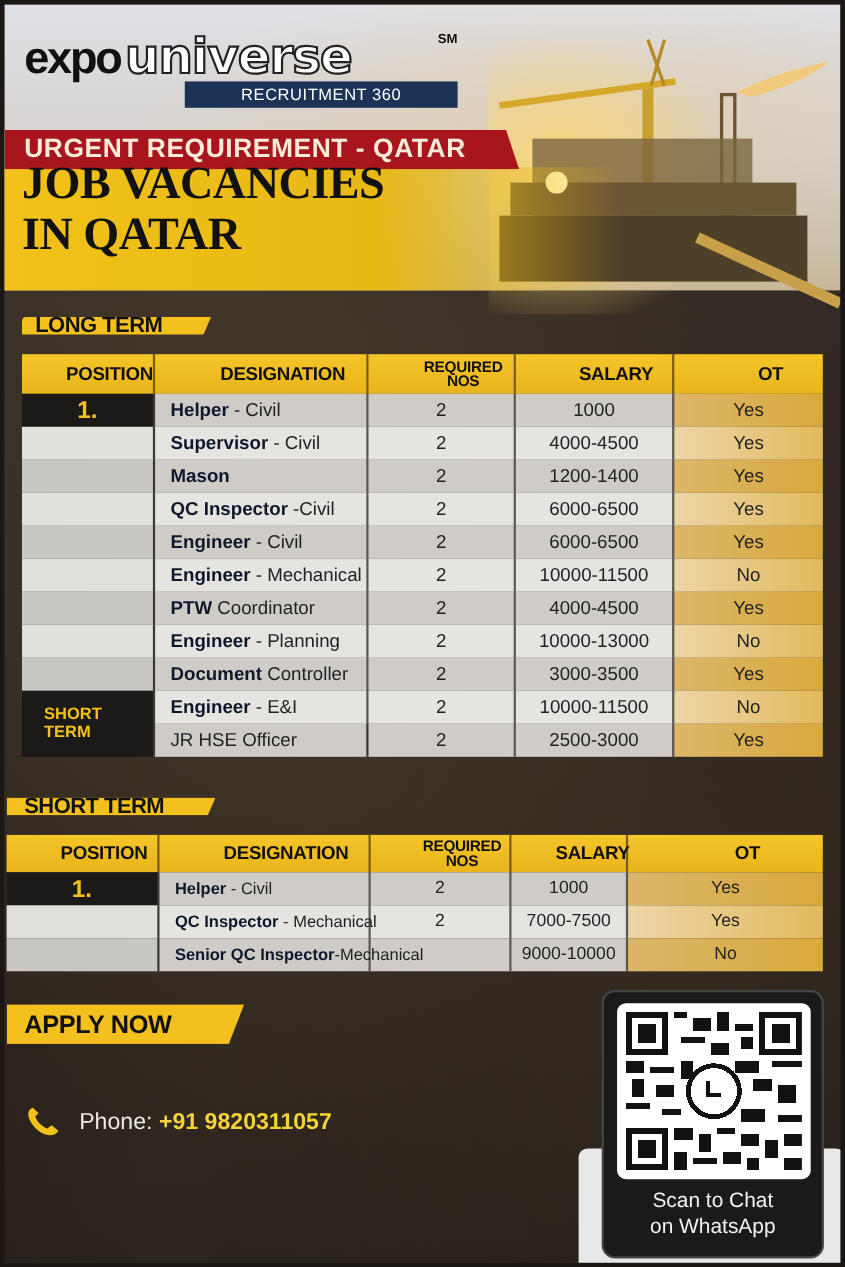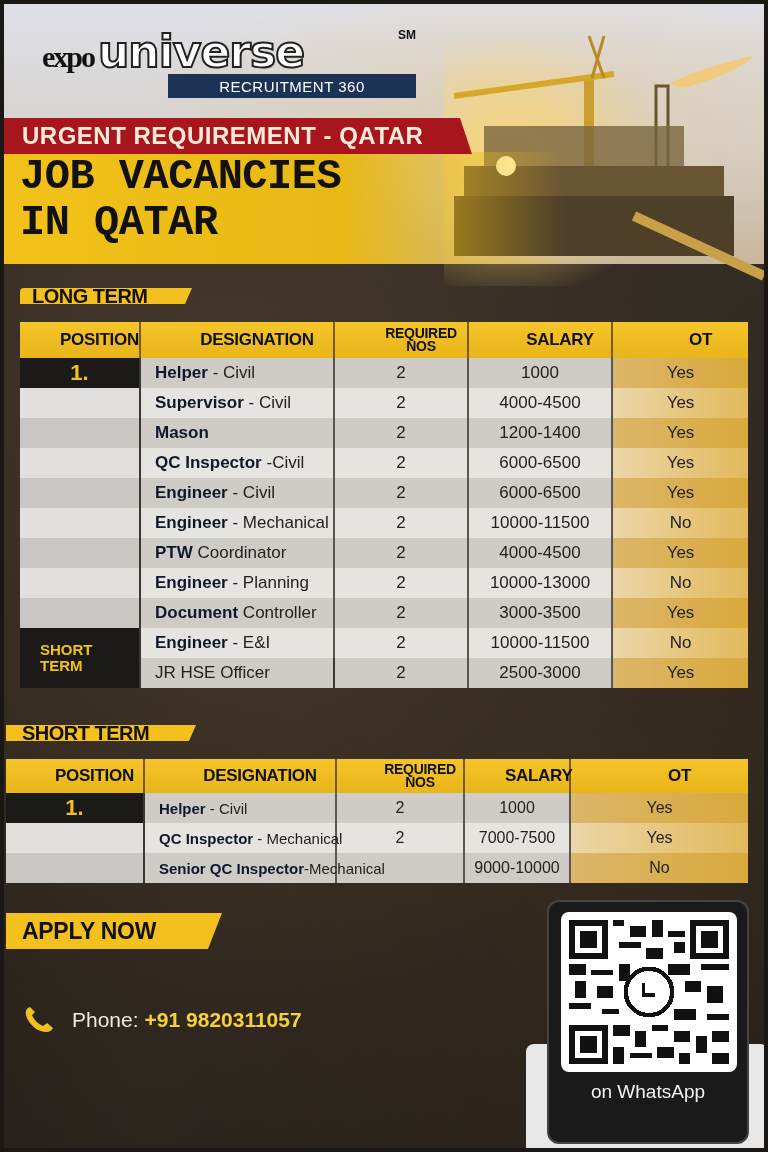--- a/index.html
+++ b/index.html
@@ -26,43 +26,43 @@
       linear-gradient(180deg, #dfe0e6 0%, #d6d2cf 50%, #c9b79a 100%);
   }
   .yellow-band {
     position: absolute; left: 0; top: 148px; width: 560px; height: 112px;
     background: linear-gradient(90deg, #f2c21a 0%, #e8b815 60%, rgba(220,170,40,.0) 100%);
   }
   
   .rig { position: absolute; left: 440px; top: 12px; width: 320px; height: 270px; }
   .logo { position: absolute; left: 18px; top: 22px; }
   .logo-expo {
-    font-family: Liberation Serif, serif; font-weight: 900; font-size: 30px;
-    color: #111; letter-spacing: -2px; display: inline-block; margin-left: 20px;
+    font-family: Liberation Sans, sans-serif; font-weight: 900; font-size: 41px;
+    color: #111; letter-spacing: -2px; display: inline-block;
   }
   .logo-universe {
     font-family: "DejaVu Sans", sans-serif; font-weight: 900; font-size: 44px;
     color: #fff; -webkit-text-stroke: 2px #222; letter-spacing: -1px; display: inline-block;
     margin-left: 4px;
   }
   .logo-sm { position: absolute; left: 376px; top: 2px; font-size: 12px; font-weight: bold; color: #111; }
   .logo-tag {
     position: absolute; left: 146px; top: 48px; width: 248px; height: 24px;
     background: #1d3356; color: #fff; font-size: 15px; letter-spacing: .5px;
     display: flex; align-items: center; justify-content: center;
   }
   .urgent {
     position: absolute; left: 0; top: 114px; width: 468px; height: 36px;
     background: #a8151d;
     clip-path: polygon(0 0, 456px 0, 468px 36px, 0 36px);
     color: #f8ecd8; font-weight: bold; font-size: 24px; letter-spacing: .5px;
     display: flex; align-items: center; padding-left: 18px;
   }
   .title {
-    position: absolute; left: 16px; top: 150px; font-family: Liberation Mono, monospace;
+    position: absolute; left: 16px; top: 140px; font-family: Liberation Serif, serif;
     font-weight: 900; font-size: 42px; line-height: 46px; color: #111; letter-spacing: -.5px;
   }
 
   
   .section-tag {
     position: absolute; height: 16px; background: #f4c01e;
     color: #111; font-weight: bold; font-size: 20px; letter-spacing: -.5px;
     display: flex; align-items: center; padding-left: 12px;
   }
   .tag-long { left: 16px; top: 284px; width: 172px; clip-path: polygon(0 0, 172px 0, 158px 32px, 0 32px); border-radius: 4px 0 0 0; }
@@ -373,16 +373,17 @@
             <rect x="11" y="24" width="4" height="1"></rect>
             <rect x="16" y="23" width="3" height="2"></rect>
             <rect x="20" y="24" width="2" height="2"></rect>
             <rect x="26" y="24" width="3" height="2"></rect>
         </g>
         <circle cx="14.5" cy="13" r="4.2" fill="#fff" stroke="#111" stroke-width="0.8"></circle>
         <path d="M13.5 11.3 L13.5 13.6 L15.6 13.6" fill="none" stroke="#111" stroke-width="0.7"></path>
       </svg>
     </div>
     <div class="qr-caption">
+      <div>Scan to Chat</div>
       <div>on WhatsApp</div>
     </div>
   </div>
 </div>
 
 </body></html>

